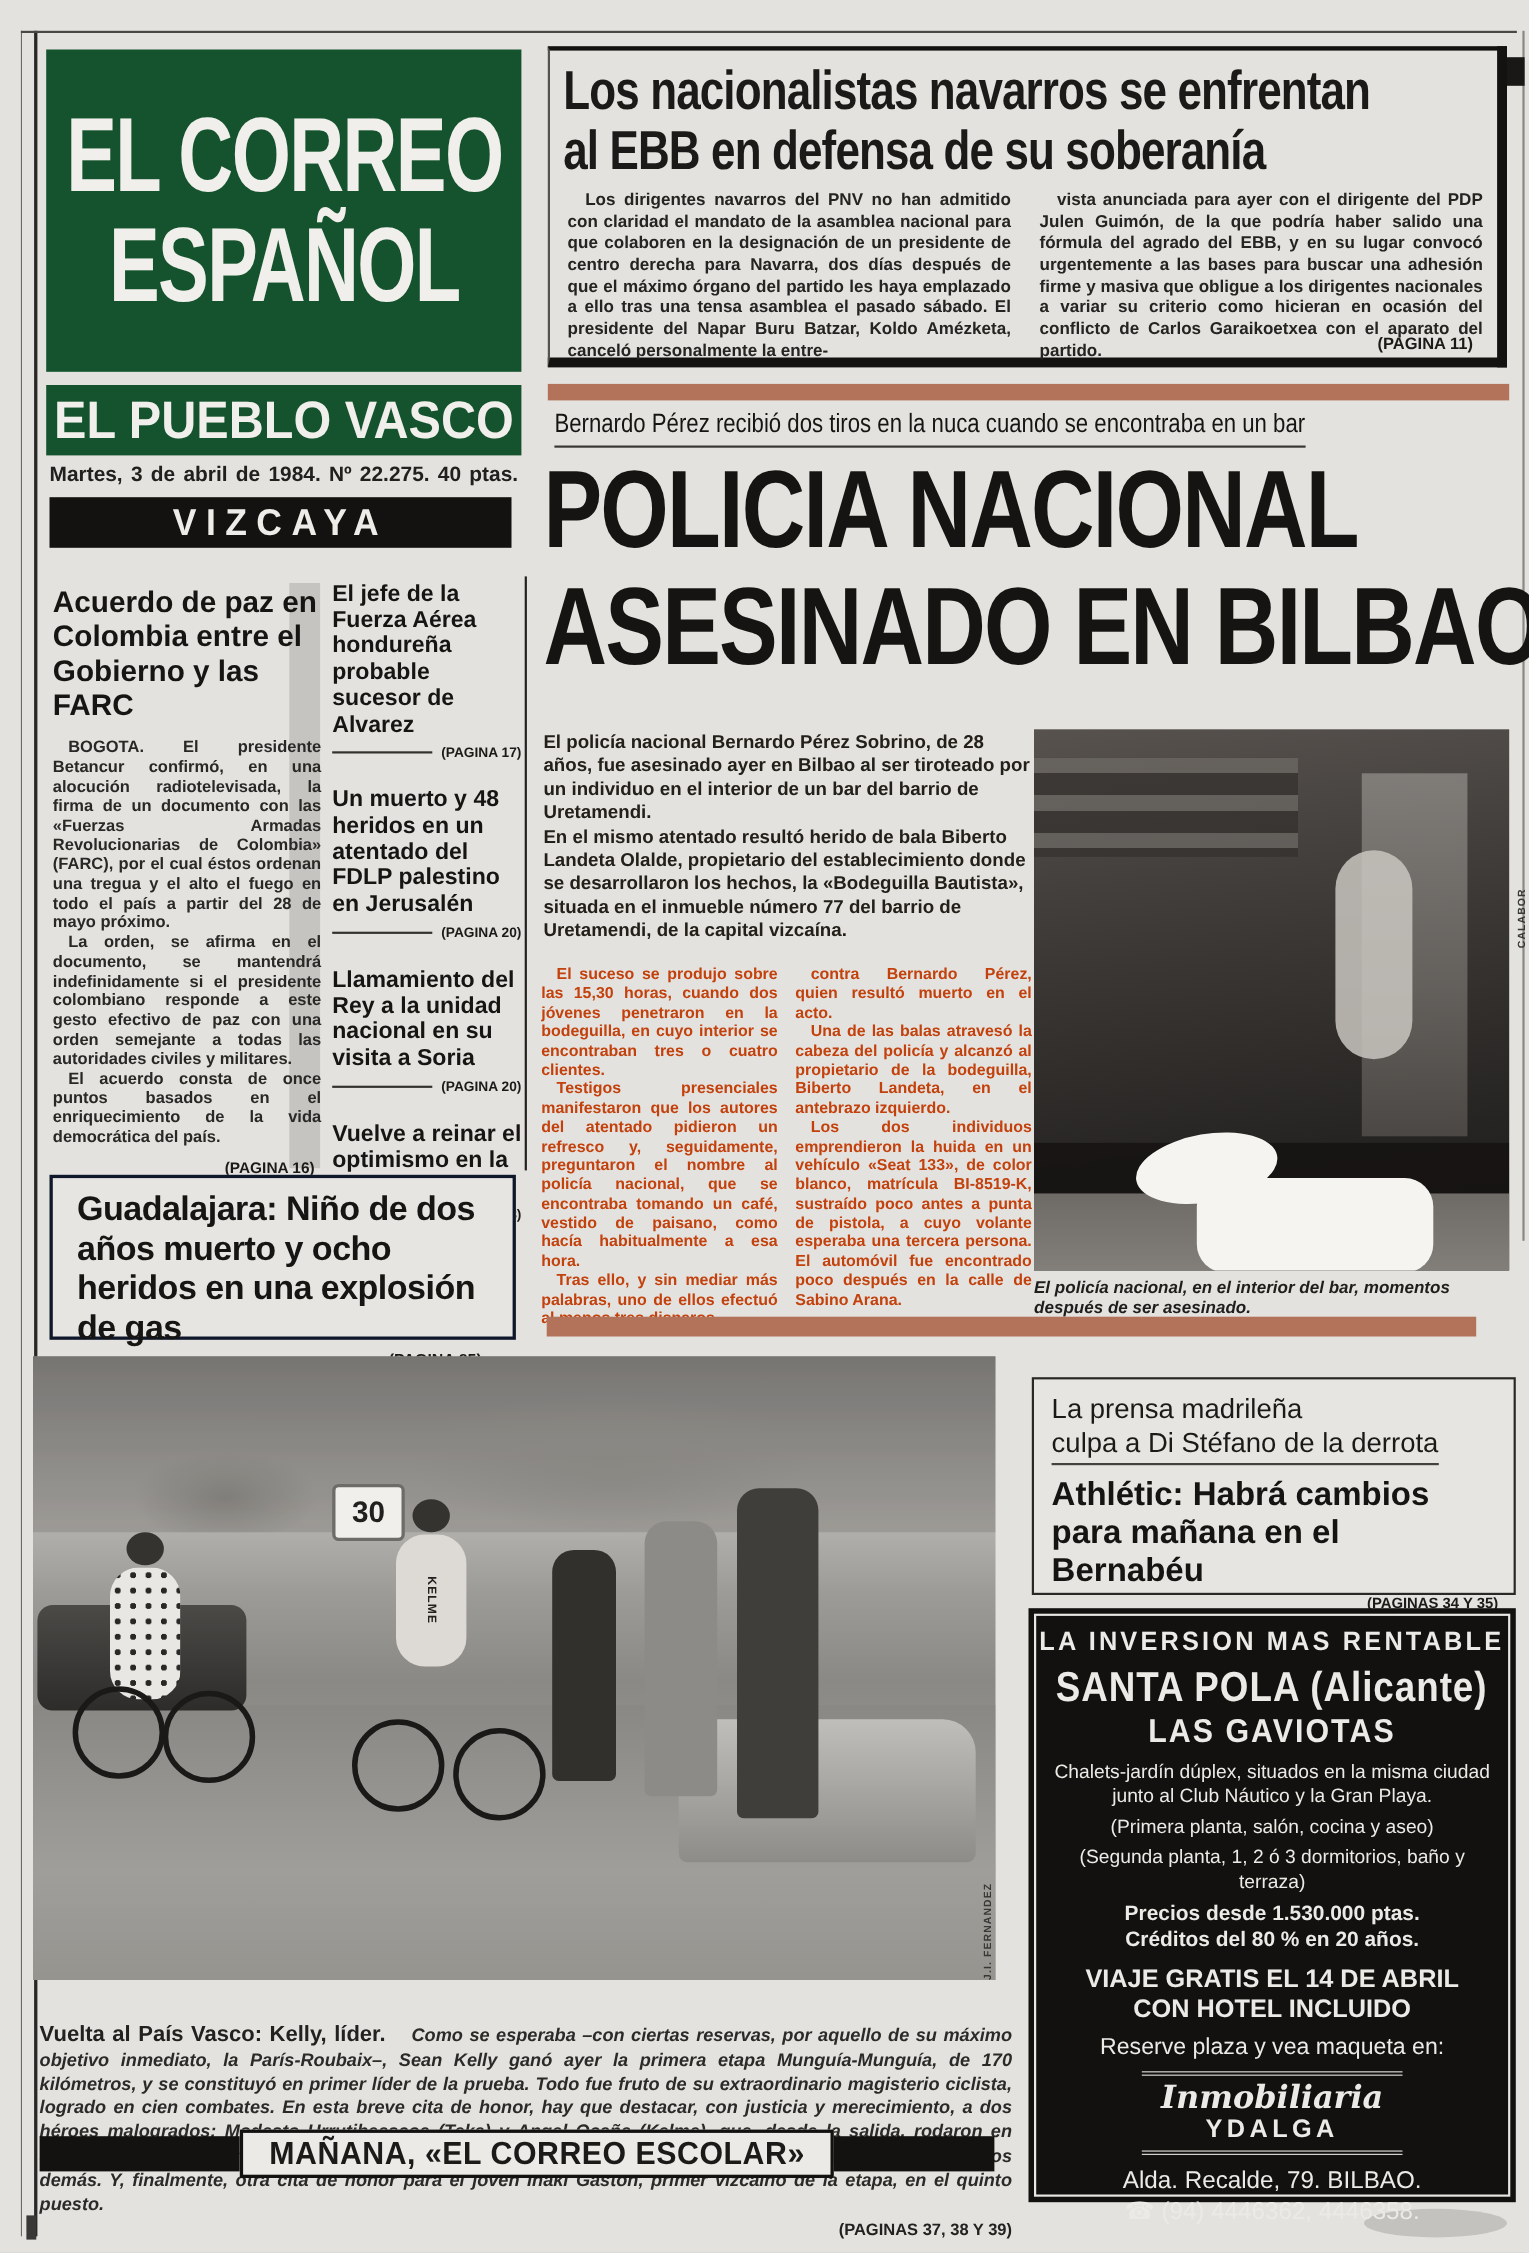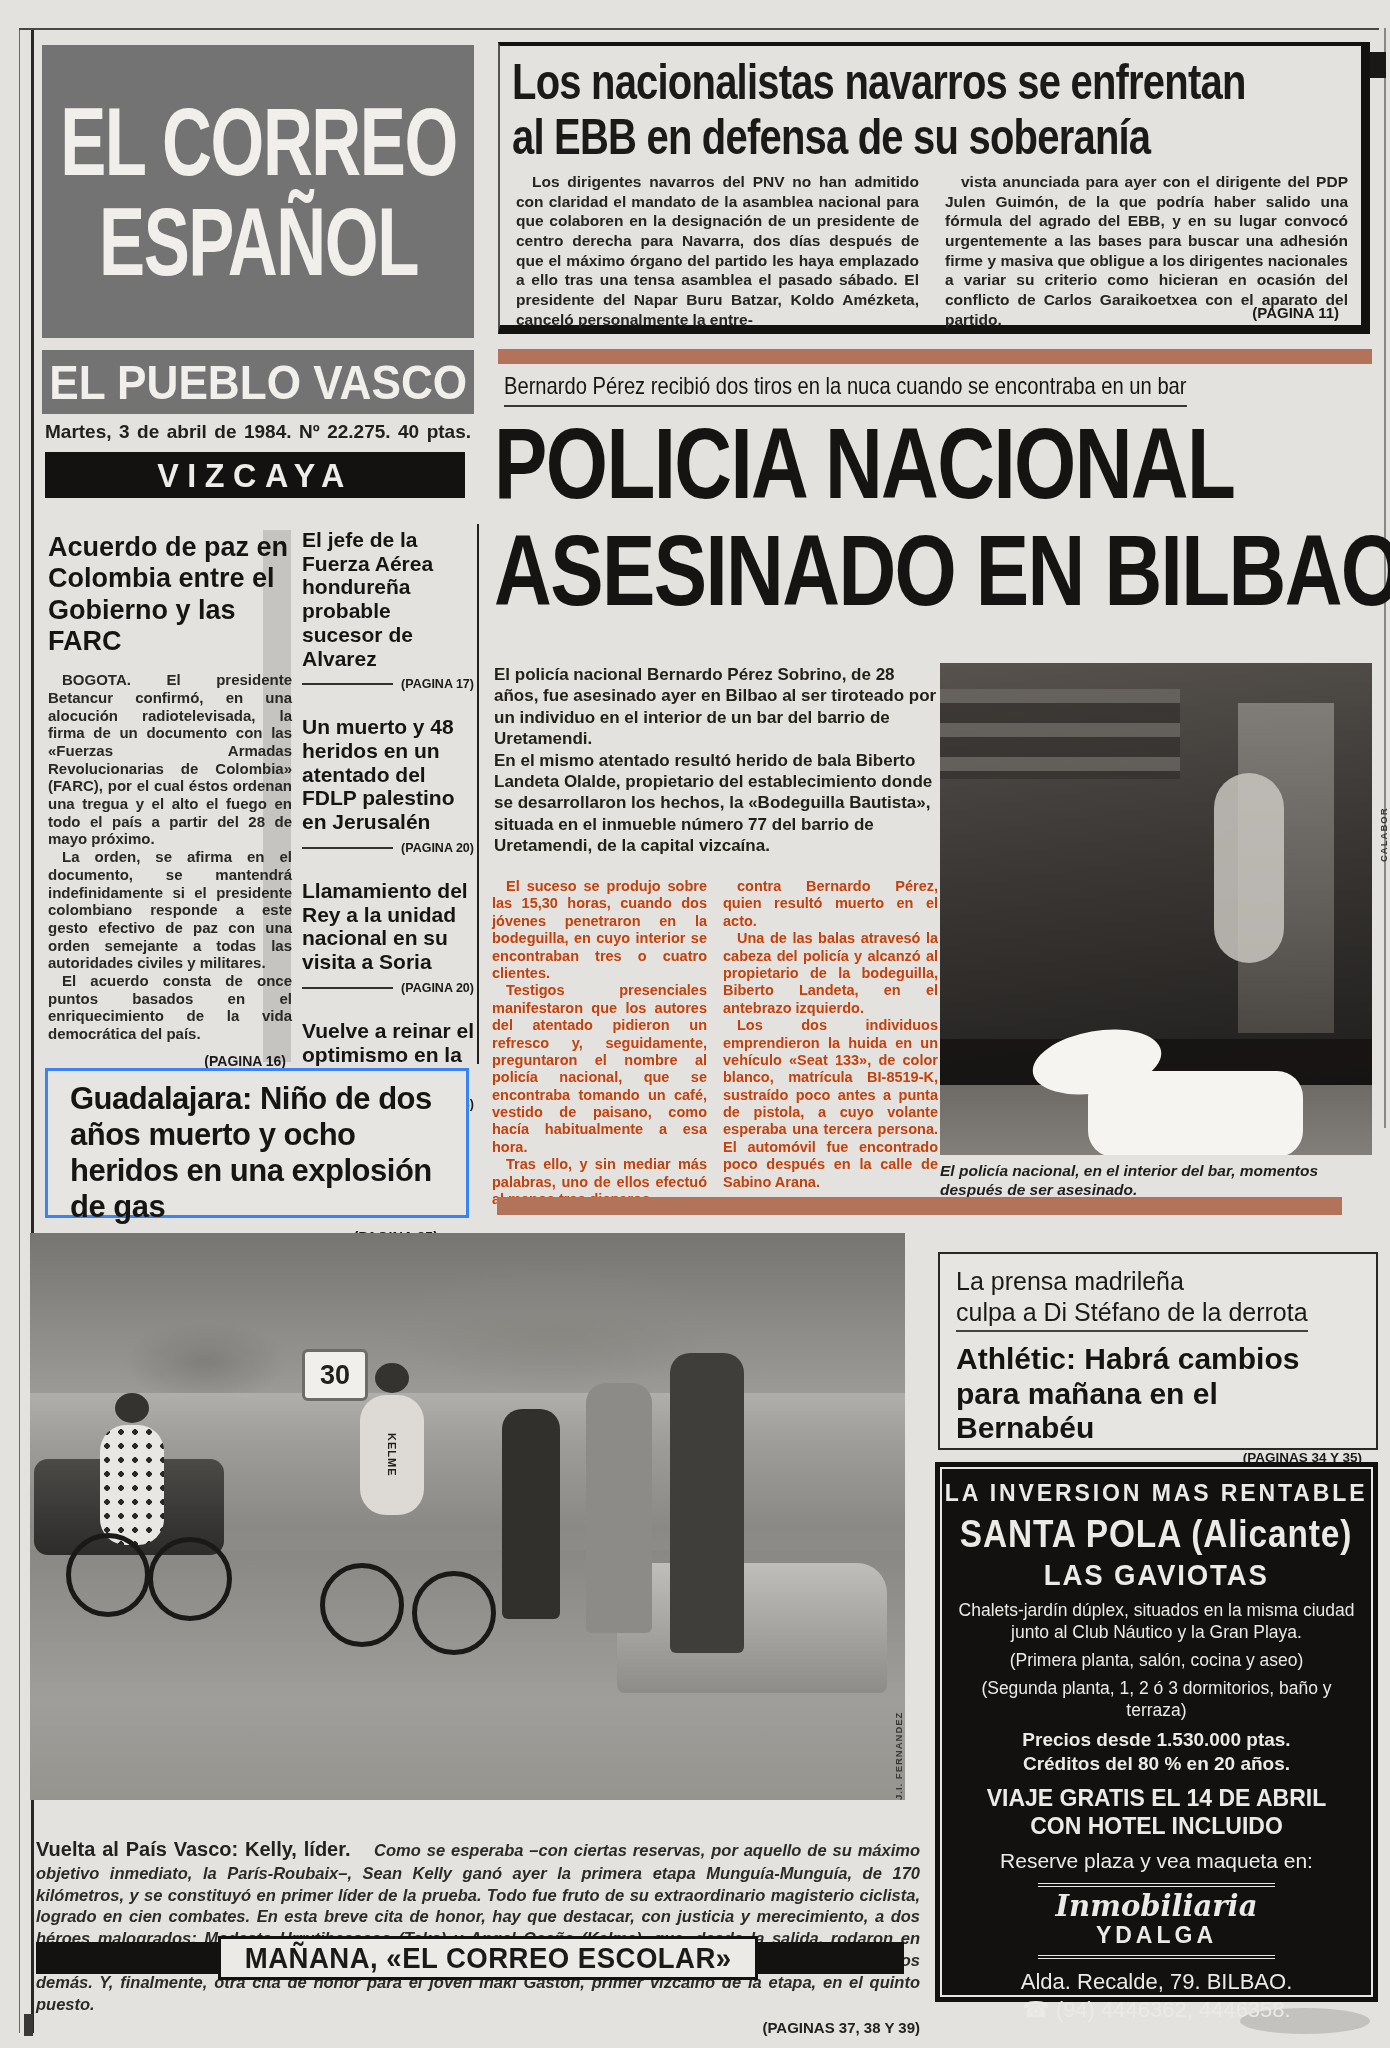--- a/index.html
+++ b/index.html
@@ -1,19 +1,19 @@
 <!DOCTYPE html>
 <html><head>
 <meta charset="utf-8">
 <style>
   html,body{margin:0;padding:0;background:#cfcdc9;}
   .page{position:relative;width:1390px;height:2048px;background:#e4e2de;overflow:hidden;
         font-family:"Liberation Sans",sans-serif;color:#1c1a18;}
   .abs{position:absolute;}
-  .accent{background:#737373;}
+  .accent{background:#14532d;}
   
   .frame-left{left:19px;top:28px;width:1px;height:2005px;background:#6b6966;}
   .frame-left2{left:31px;top:28px;width:3px;height:2005px;background:#2a2826;}
   .frame-top{left:19px;top:28px;width:1360px;height:2px;background:#4a4846;}
   .frame-right{left:1384px;top:28px;width:2px;height:1100px;background:#8a8884;}
   .corner-tr{left:1370px;top:52px;width:16px;height:26px;background:#1a1816;}
   .corner-bl{left:24px;top:2014px;width:9px;height:22px;background:#3a3836;}
   .smudge-br{left:1240px;top:2008px;width:130px;height:26px;background:#c4c2be;border-radius:50%;}
 
   
@@ -92,21 +92,21 @@
   
   .vrule{left:477px;top:524px;width:2px;height:540px;background:#232120;}
   .briefs{left:302px;top:528px;width:172px;}
   .brief{margin-bottom:24px;}
   .brief .bh{font-size:21px;font-weight:bold;line-height:1.13;color:#171513;}
   .brief .br{display:flex;align-items:center;gap:8px;margin-top:7px;}
   .brief .br .rule{flex:1;height:2px;background:#33312f;}
   .brief .br .pg{font-size:12.5px;font-weight:bold;white-space:nowrap;}
 
   
-  .guada{left:45px;top:1068px;width:424px;height:150px;border:3px solid #3b82f6;box-sizing:border-box;
+  .guada{left:45px;top:1068px;width:424px;height:150px;border:3px solid #0f172a;box-sizing:border-box;
          padding:10px 18px 0 22px;background:#e7e5e1;}
   .guada .hl{font-size:31px;font-weight:bold;line-height:1.16;letter-spacing:-0.5px;color:#171513;}
   .guada .pref{text-align:right;font-size:14.5px;font-weight:bold;margin-top:4px;padding-right:10px;}
 
   
   .cphoto{left:30px;top:1233px;width:875px;height:567px;overflow:hidden;
     background:linear-gradient(180deg,#8f8d89 0%,#a6a4a0 14%,#b5b3af 26%,#9d9b97 38%,#8b8985 52%,#96948f 70%,#8e8c88 100%);}
   .cphoto .hill{position:absolute;left:0;top:0;width:100%;height:160px;
     background:radial-gradient(120px 60px at 20% 80%, #7c7a76 0%, transparent 70%),
                radial-gradient(260px 90px at 60% 60%, #86847f 0%, transparent 70%),

